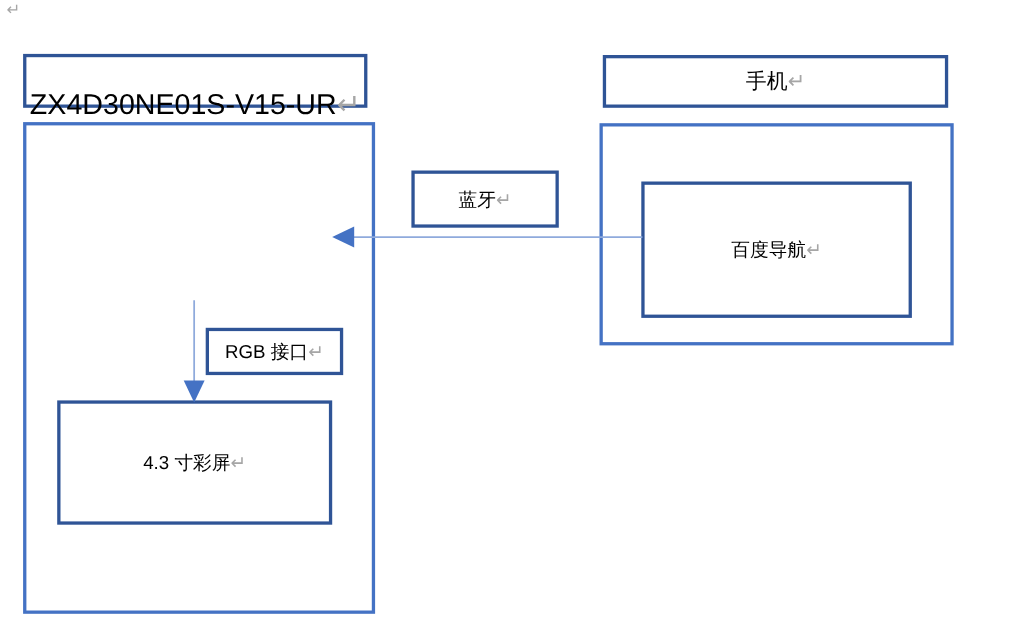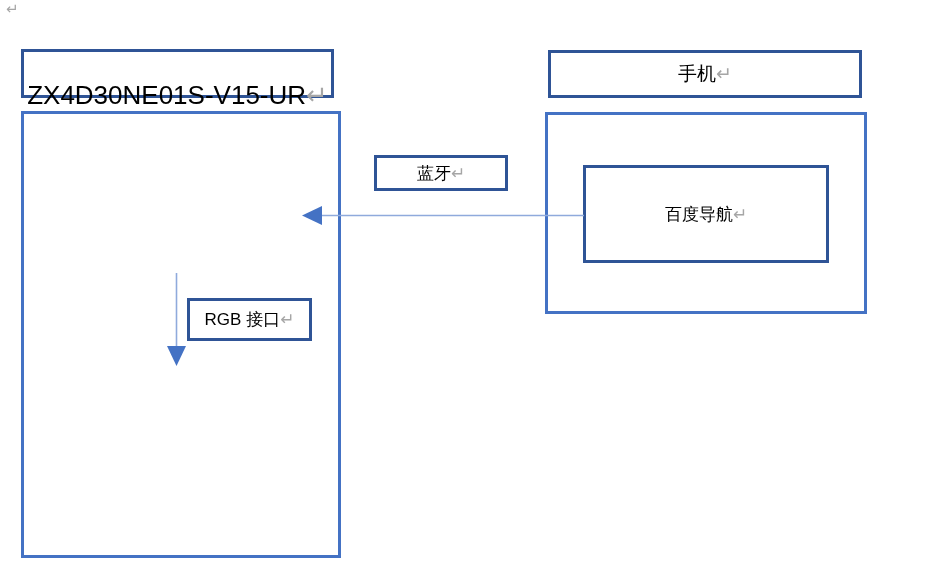--- a/index.html
+++ b/index.html
@@ -62,29 +62,29 @@
 
   #esp32-box  { left: 54px;  top: 157px; width: 248px; height: 118px; }
   #esp32-box .box-label { font-size: 17px; }
 
   #rgb-box    { left: 187px; top: 298px; width: 125px; height: 43px; }
   #rgb-box .box-label { font-size: 17px; }
 
   #screen-box { left: 52px;  top: 364px; width: 250px; height: 113px; }
   #screen-box .box-label { font-size: 17px; }
 
-  #bluetooth-box { left: 374px; top: 155px; width: 134px; height: 36px; }
+  #bluetooth-box { left: 374px; top: 155px; width: 134px; height: 52px; }
   #bluetooth-box .box-label { font-size: 17px; }
 
   #phone-title-box { left: 548px; top: 50px;  width: 314px; height: 48px; text-align: center; }
   #phone-title-box .box-label { font-size: 19px; }
 
   #phone-container { left: 545px; top: 112px; width: 322px; height: 202px; display:block; }
 
-  #baidu-box  { left: 583px; top: 165px; width: 246px; height: 98px; }
+  #baidu-box  { left: 583px; top: 165px; width: 246px; height: 124px; }
   #baidu-box .box-label { font-size: 17px; }
 
   
   .connector { position: absolute; }
   #arrow-bt-to-esp   { left: 296px; top: 200px; width: 292px; height: 32px; }
   #arrow-esp-to-scr  { left: 162px; top: 270px; width: 32px;  height: 100px; }
 </style>
 </head>
 <body>
 
@@ -96,20 +96,23 @@
     <span class="box-label"><span>ZX4D30NE01S-V15-UR</span><span class="pmark">↵</span></span>
   </div>
 
   <div class="box cont-box" id="device-container"></div>
 
 
   <div class="box nav-box" id="rgb-box">
     <span class="box-label"><span>RGB 接口</span><span class="pmark">↵</span></span>
   </div>
 
+  <div class="box nav-box" id="screen-box">
+    <span class="box-label"><span>4.3 寸彩屏</span><span class="pmark">↵</span></span>
+  </div>
 
   <div class="box nav-box" id="bluetooth-box">
     <span class="box-label"><span>蓝牙</span><span class="pmark">↵</span></span>
   </div>
 
   <div class="box nav-box" id="phone-title-box">
     <span class="box-label"><span>手机</span><span class="pmark">↵</span></span>
   </div>
 
   <div class="box cont-box" id="phone-container"></div>

